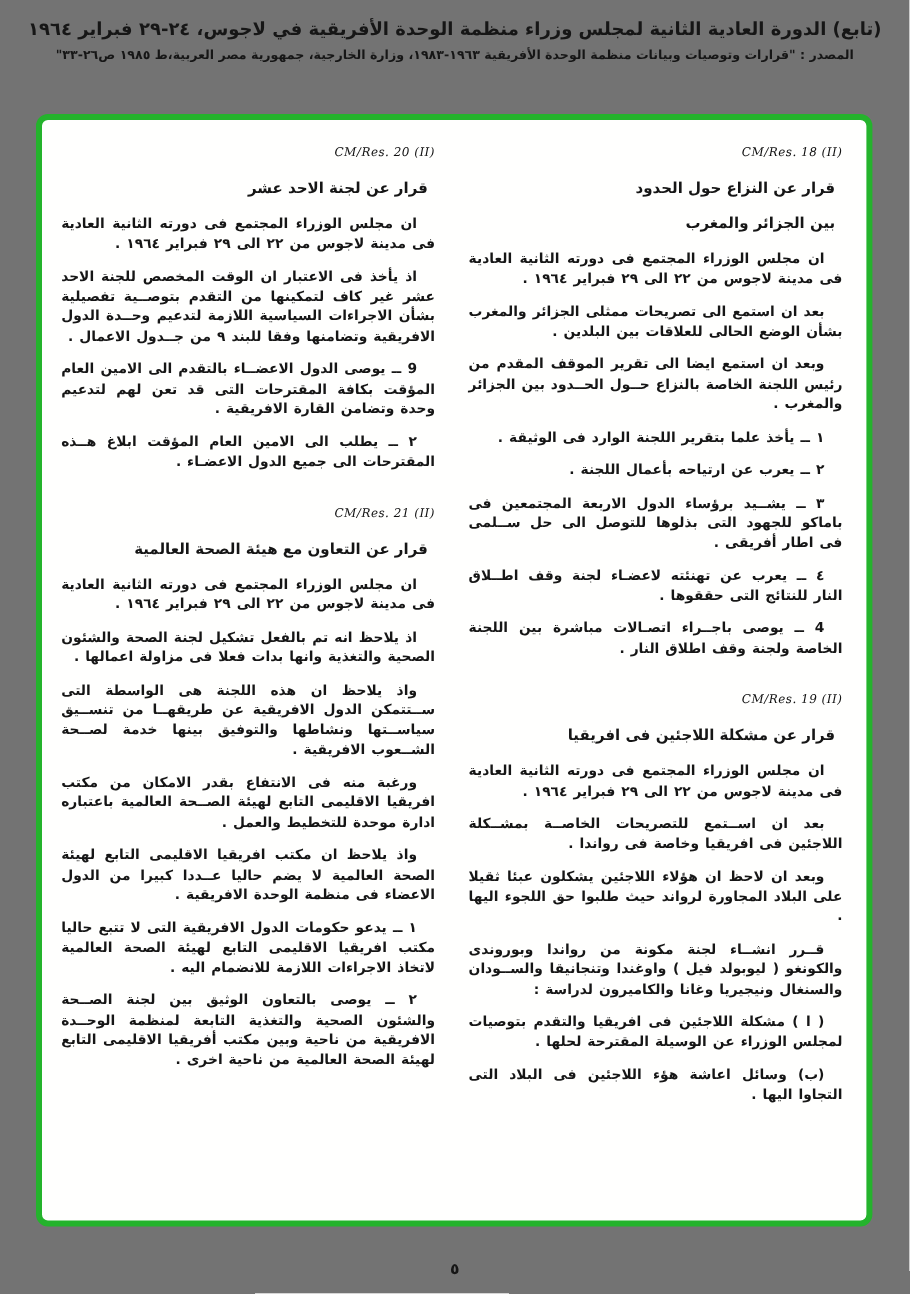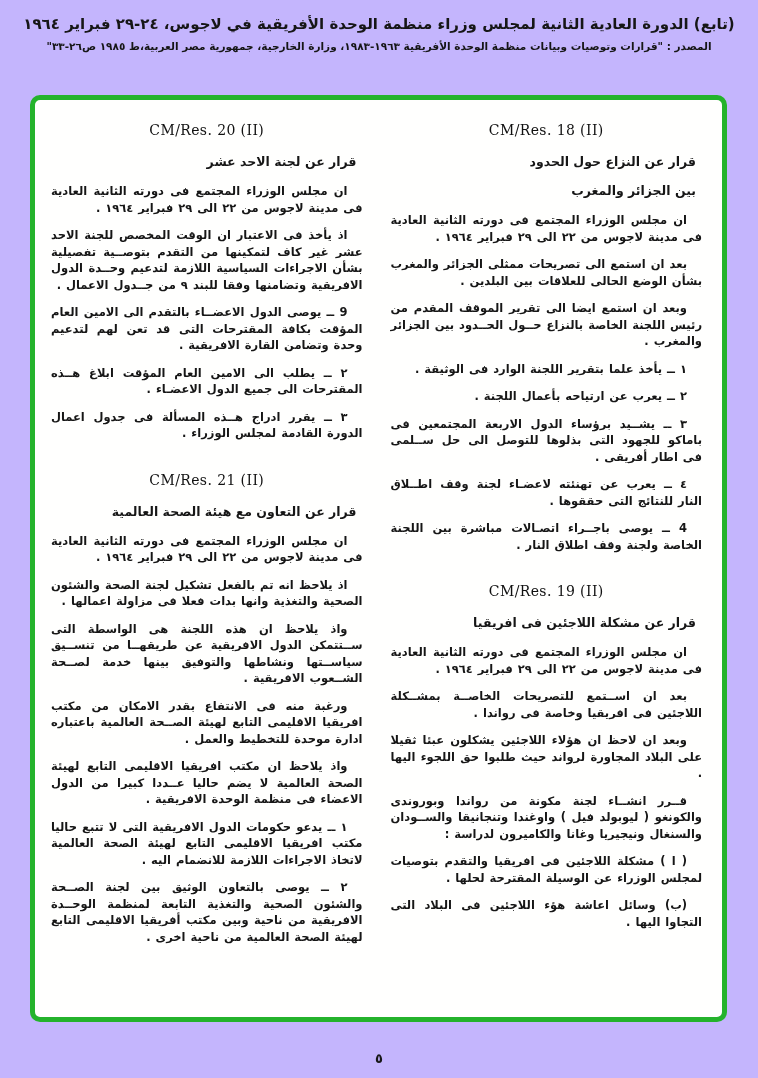--- a/index.html
+++ b/index.html
@@ -1,19 +1,19 @@
 <!DOCTYPE html>
 <html lang="ar"><head>
 <meta charset="utf-8">
 <style>
   html,body{margin:0;padding:0;background:#ffffff;}
   .page{
     position:relative;
     width:758px;height:1078px;
-    background:#c4b5fd;
+    background:#737373;
     font-family:"DejaVu Sans",sans-serif;
     color:#161616;
     overflow:hidden;
   }
   .header{
     position:absolute;top:15px;left:0;right:0;
     text-align:center;direction:rtl;
   }
   .hline1{font-size:15px;font-weight:700;letter-spacing:0;}
   .hline2{font-size:10.5px;font-weight:700;margin-top:7px;}
@@ -27,26 +27,27 @@
     display:flex;flex-direction:row;
     direction:rtl;
     gap:28px;
     overflow:hidden;
     background:#fffffe;
   }
   .col{flex:1;min-width:0;direction:rtl;}
   .res{margin:0;}
   .res + .res{margin-top:30px;}
   .ref{
-    direction:ltr;text-align:center;
+    direction:ltr;text-align:right;
     font-family:"DejaVu Serif","Liberation Serif",serif;
-    font-size:14px;font-weight:400;
+    font-size:10px;font-weight:400;
     letter-spacing:.4px;
     margin:4px 0 16px 0;
     color:#111;
+    font-style:italic;
   }
   .rtitle{
     font-size:12.5px;font-weight:700;
     margin:12px 6px 14px;
   }
   .rtitle.sub{margin-top:4px;}
   .res p{
     font-size:11.5px;
     line-height:16.5px;
     font-weight:700;
@@ -104,21 +105,20 @@
 
     <div class="col">
 
       <section class="res">
         <div class="ref">CM/Res. 20 (II)</div>
         <div class="rtitle">قرار عن لجنة الاحد عشر</div>
         <p>ان مجلس الوزراء المجتمع فى دورته الثانية العادية فى مدينة لاجوس من ٢٢ الى ٢٩ فبراير ١٩٦٤ .</p>
         <p>اذ يأخذ فى الاعتبار ان الوقت المخصص للجنة الاحد عشر غير كاف لتمكينها من التقدم بتوصــية تفصيلية بشأن الاجراءات السياسية اللازمة لتدعيم وحــدة الدول الافريقية وتضامنها وفقا للبند ٩ من جــدول الاعمال .</p>
         <p>9 ــ يوصى الدول الاعضــاء بالتقدم الى الامين العام المؤقت بكافة المقترحات التى قد تعن لهم لتدعيم وحدة وتضامن القارة الافريقية .</p>
         <p>٢ ــ يطلب الى الامين العام المؤقت ابلاغ هــذه المقترحات الى جميع الدول الاعضـاء .</p>
-        <p>٣ ــ يقرر ادراج هــذه المسألة فى جدول اعمال الدورة القادمة لمجلس الوزراء .</p>
       </section>
 
       <section class="res">
         <div class="ref">CM/Res. 21 (II)</div>
         <div class="rtitle">قرار عن التعاون مع هيئة الصحة العالمية</div>
         <p>ان مجلس الوزراء المجتمع فى دورته الثانية العادية فى مدينة لاجوس من ٢٢ الى ٢٩ فبراير ١٩٦٤ .</p>
         <p>اذ يلاحظ انه تم بالفعل تشكيل لجنة الصحة والشئون الصحية والتغذية وانها بدات فعلا فى مزاولة اعمالها .</p>
         <p>واذ يلاحظ ان هذه اللجنة هى الواسطة التى ســتتمكن الدول الافريقية عن طريقهــا من تنســيق سياســتها ونشاطها والتوفيق بينها خدمة لصــحة الشــعوب الافريقية .</p>
         <p>ورغبة منه فى الانتفاع بقدر الامكان من مكتب افريقيا الاقليمى التابع لهيئة الصــحة العالمية باعتباره ادارة موحدة للتخطيط والعمل .</p>
         <p>واذ يلاحظ ان مكتب افريقيا الاقليمى التابع لهيئة الصحة العالمية لا يضم حاليا عــددا كبيرا من الدول الاعضاء فى منظمة الوحدة الافريقية .</p>

